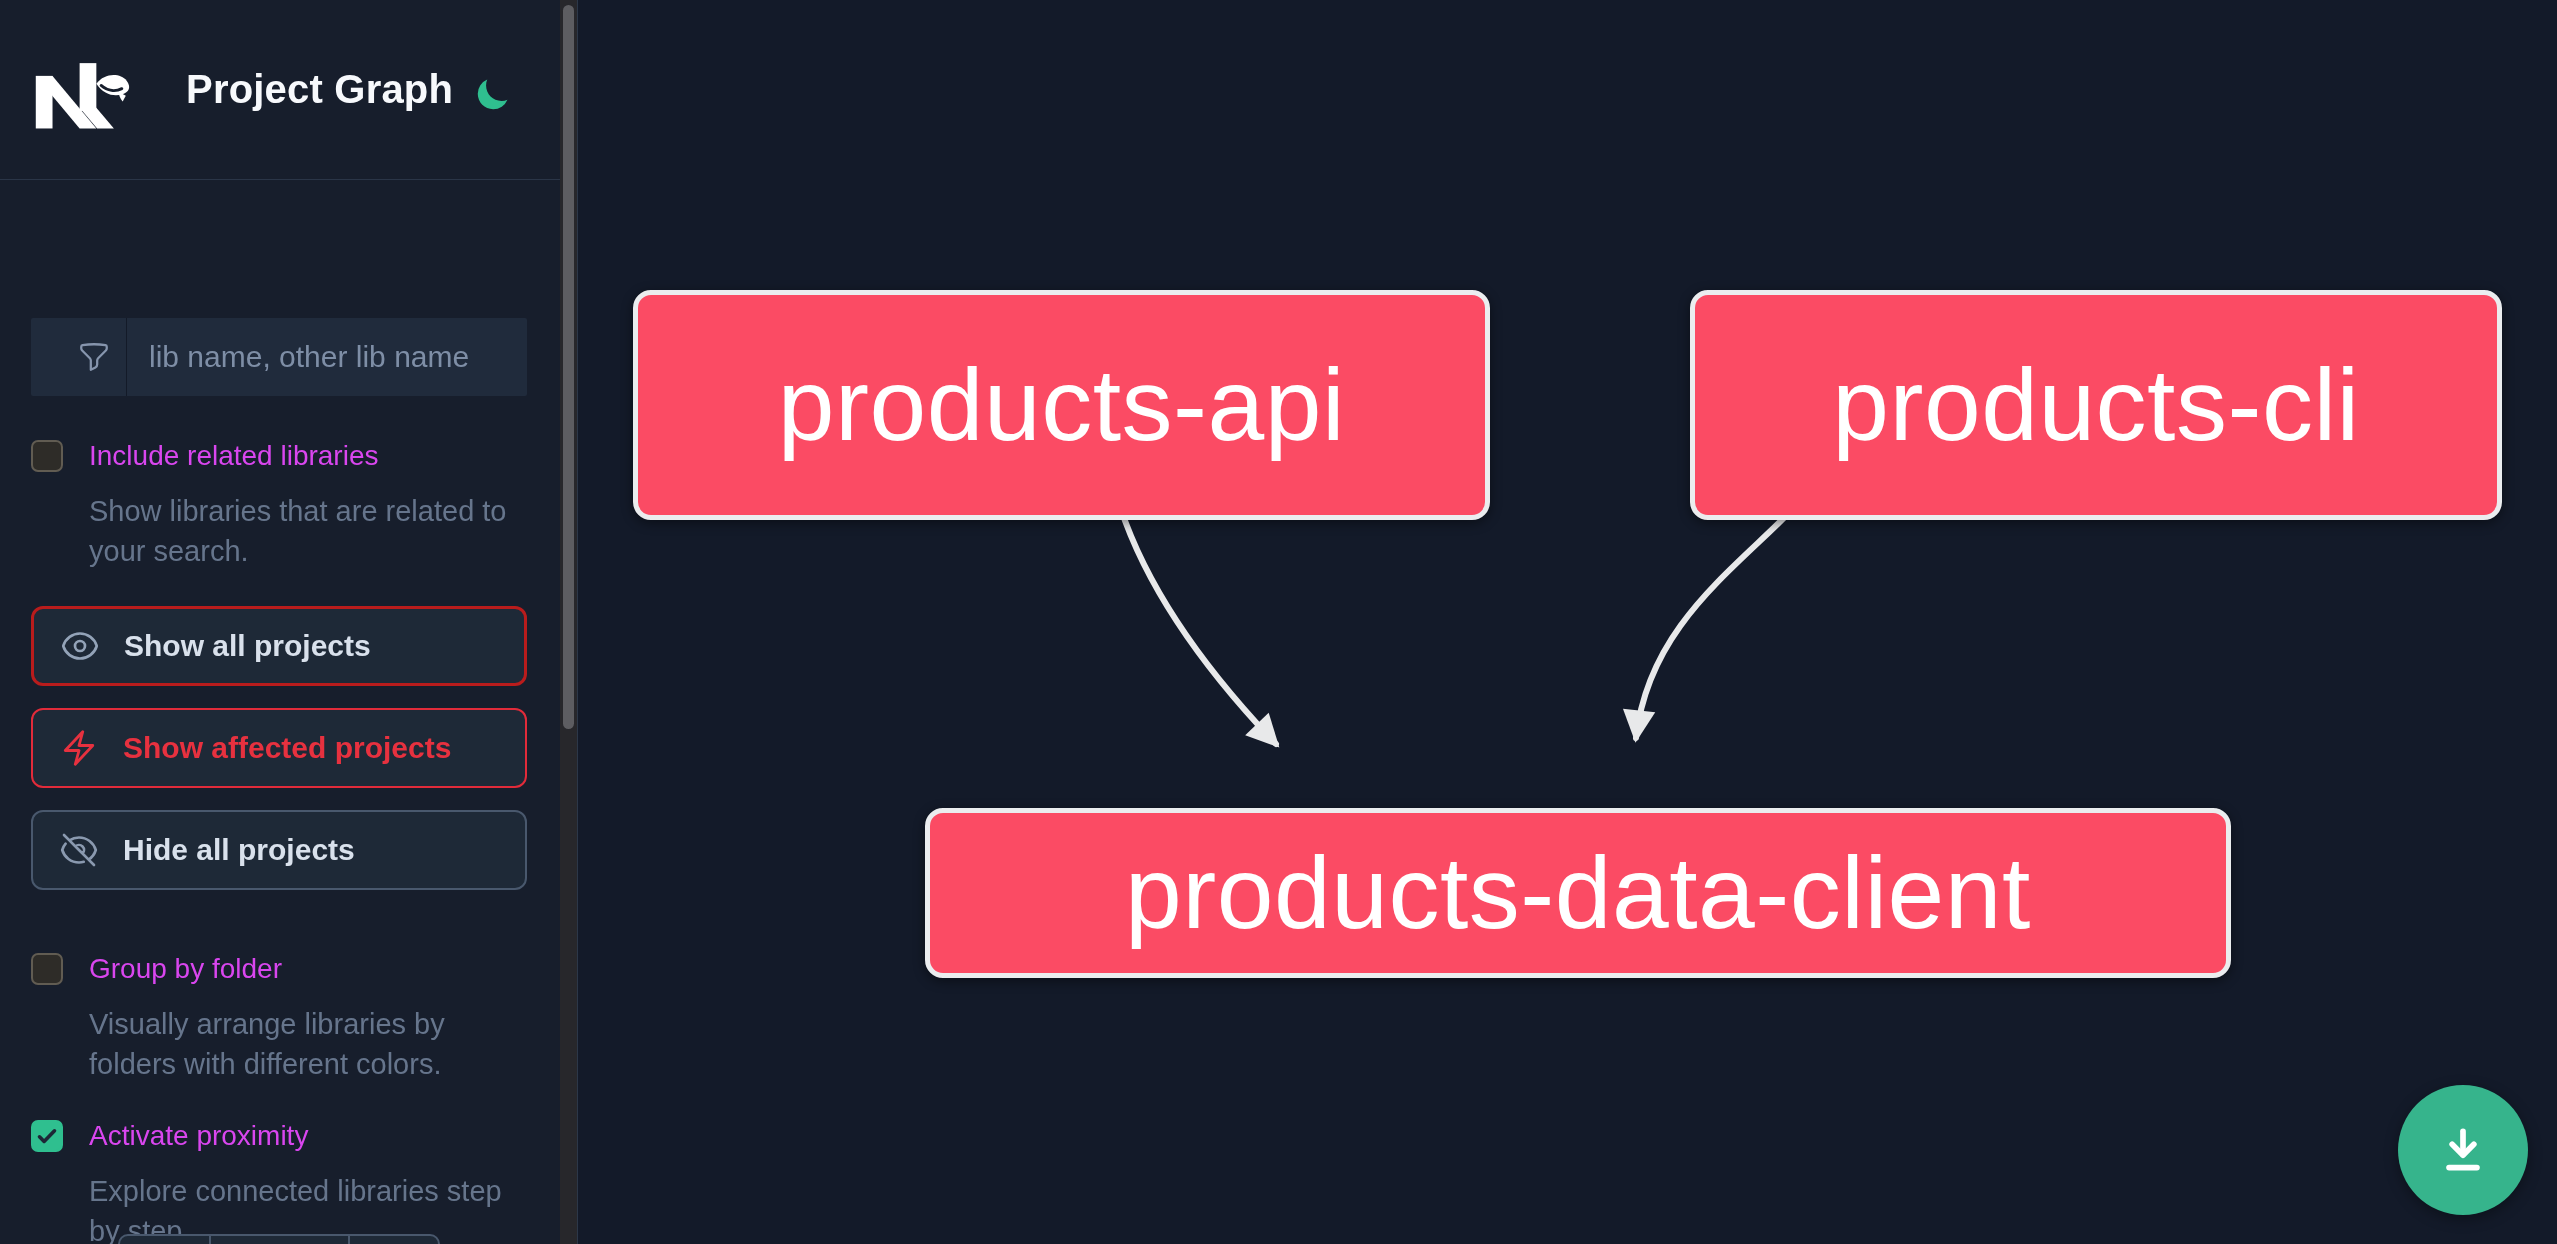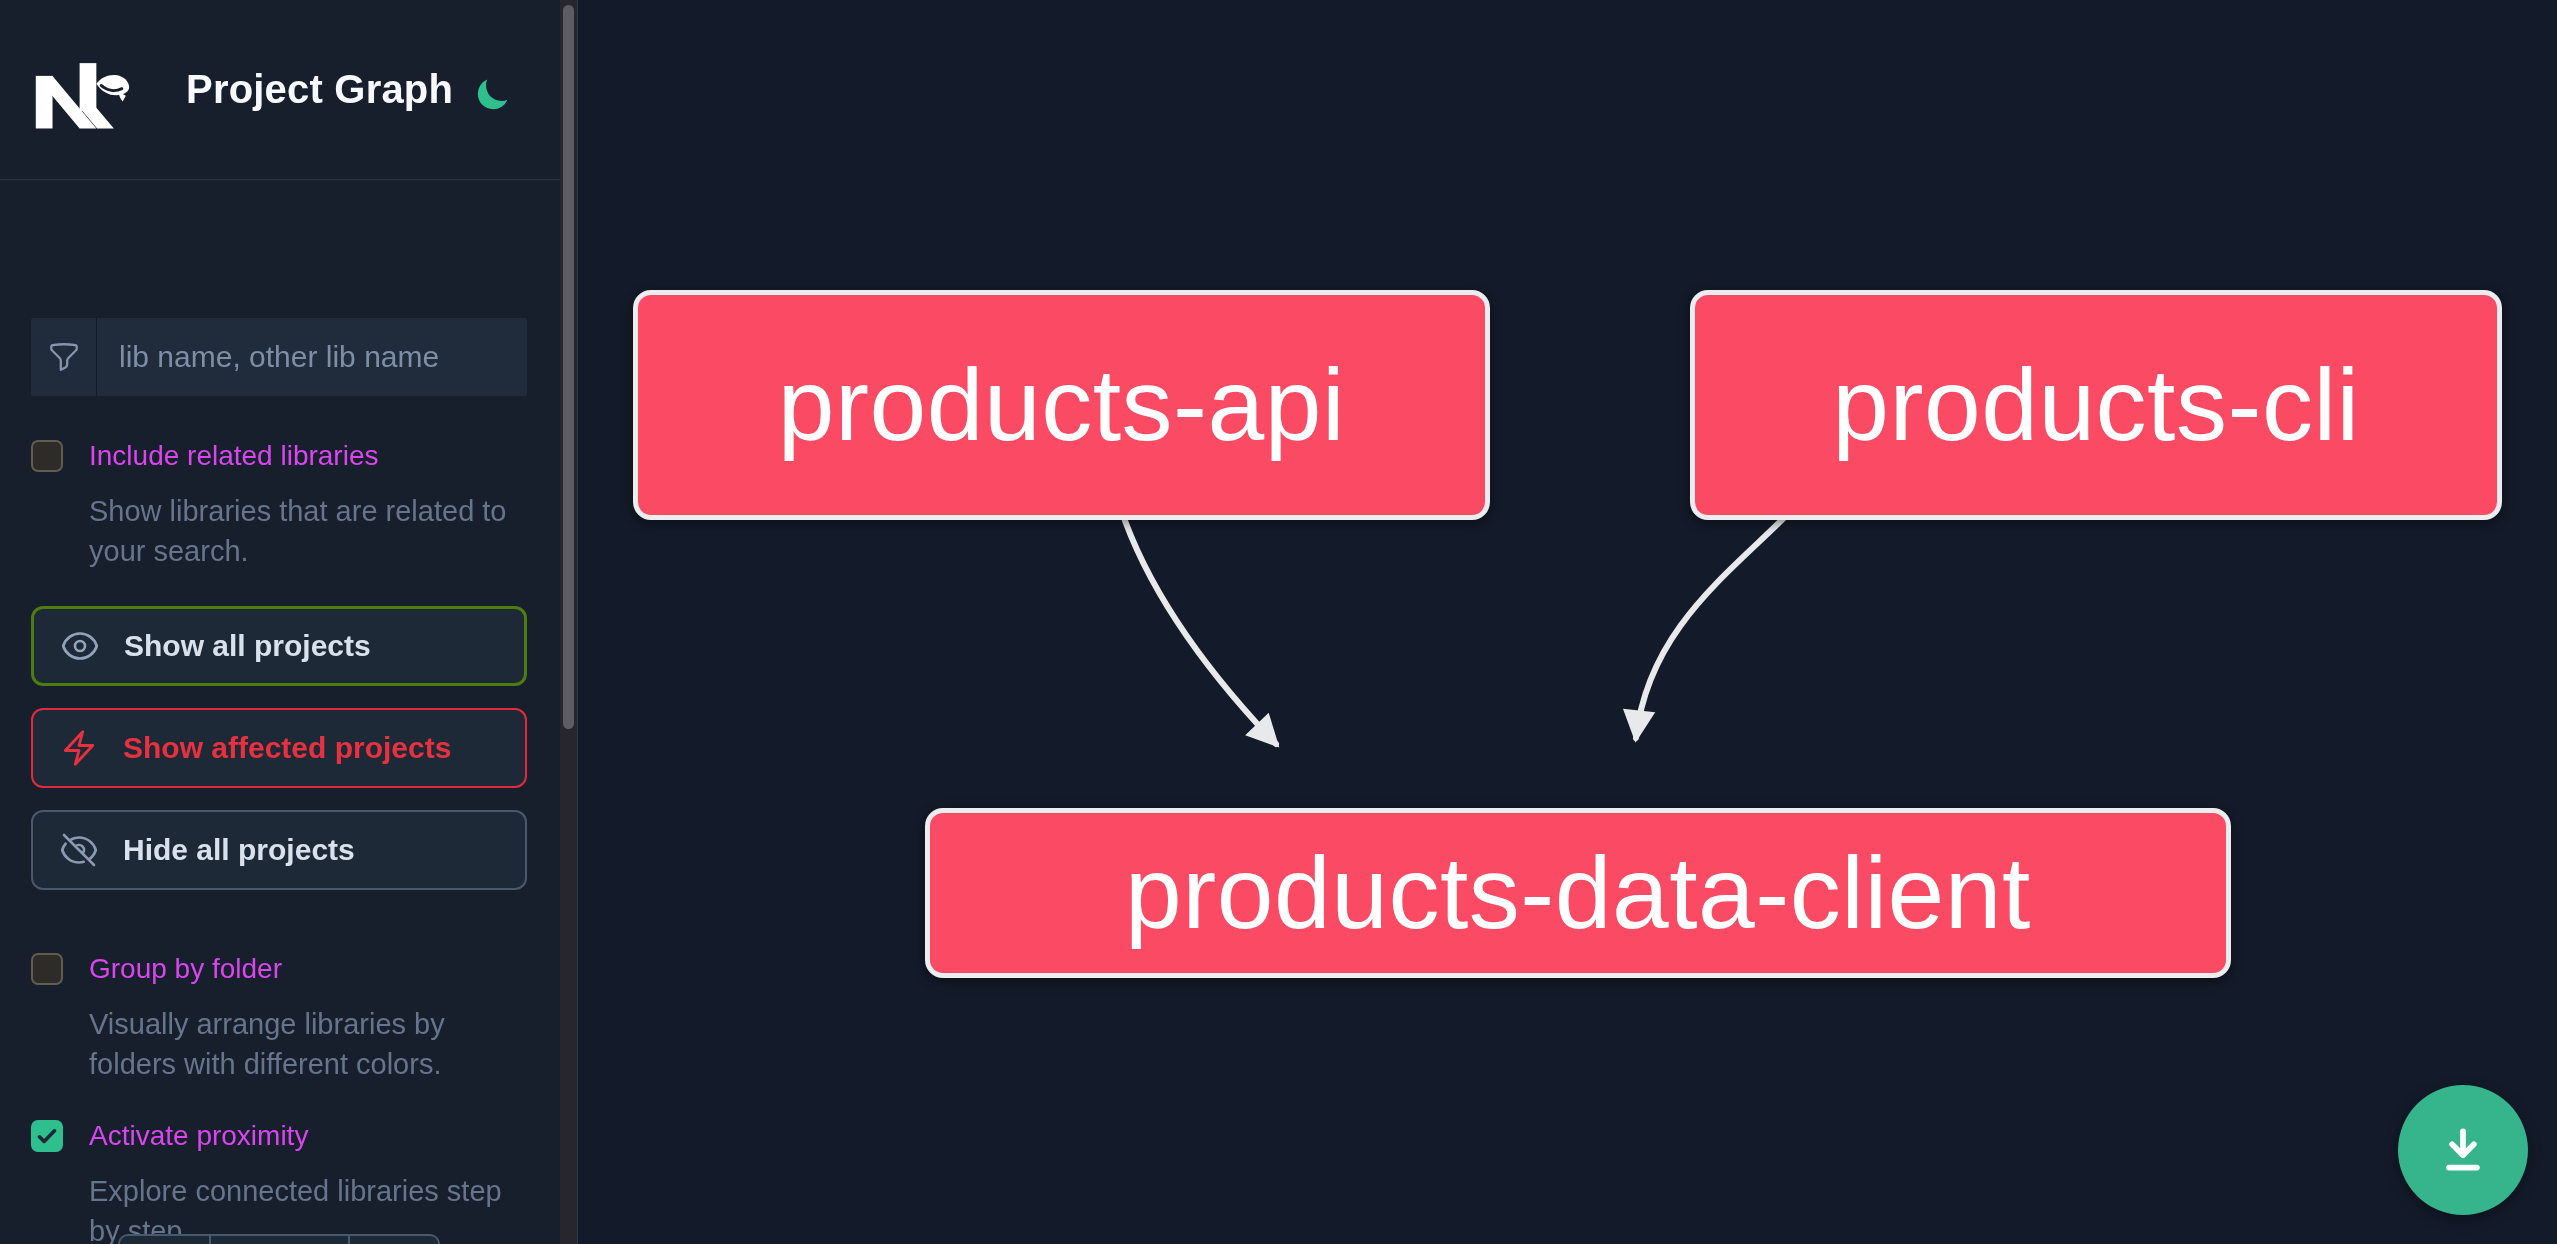--- a/index.html
+++ b/index.html
@@ -34,21 +34,21 @@
   .info-row {
     position:absolute; left:31px; top:203px; width:500px;
     display:flex; align-items:center; gap:21px;
   }
   .info-row svg { flex:0 0 auto; }
   .info-text { font-size:29px; color:#9fadc2; letter-spacing:0.2px; }
 
   .search-box {
     position:absolute; left:31px; top:318px; width:496px; height:78px;
     background:#202b3c; border-radius:2px;
-    display:flex; align-items:stretch; overflow:hidden;
+    display:flex; align-items:stretch; overflow:hidden;padding-left:30px;
   }
   .search-icon-cell {
     flex:0 0 66px; display:flex; align-items:center; justify-content:center;
     border-right:1px solid #131a28;
   }
   .search-input {
     flex:1; background:transparent; border:none; outline:none;
     font-family:"Liberation Sans", sans-serif;
     font-size:30px; color:#c6d2e2; padding:0 20px 0 22px;
   }
@@ -69,21 +69,21 @@
 
   .side-btn {
     position:absolute; left:31px; width:496px; height:80px;
     background:#1e2937; border-radius:12px;
     display:flex; align-items:center; gap:24px; padding:0 26px;
     font-family:"Liberation Sans", sans-serif;
     font-size:30px; font-weight:700; color:#d9e1ec;
     cursor:pointer;
   }
   .side-btn svg { flex:0 0 auto; }
-  .btn-blue { border:3px solid #4d7c0f; }
+  .btn-blue { border:3px solid #b91c1c; }
   .btn-red  { border:2px solid #e22b3a; color:#e7313f; }
   .btn-gray { border:2px solid #49586d; }
 
   .stepper-sliver {
     position:absolute; left:118px; bottom:-4px; width:322px; height:14px;
     background:#1e2937; border:2px solid #49586d;
     border-radius:10px 10px 0 0; display:flex; overflow:hidden;
   }
   .stepper-sliver .seg { border-right:2px solid #49586d; }
   .seg1 { width:91px; } .seg2 { width:139px; } .seg3 { flex:1; border-right:none !important; }

